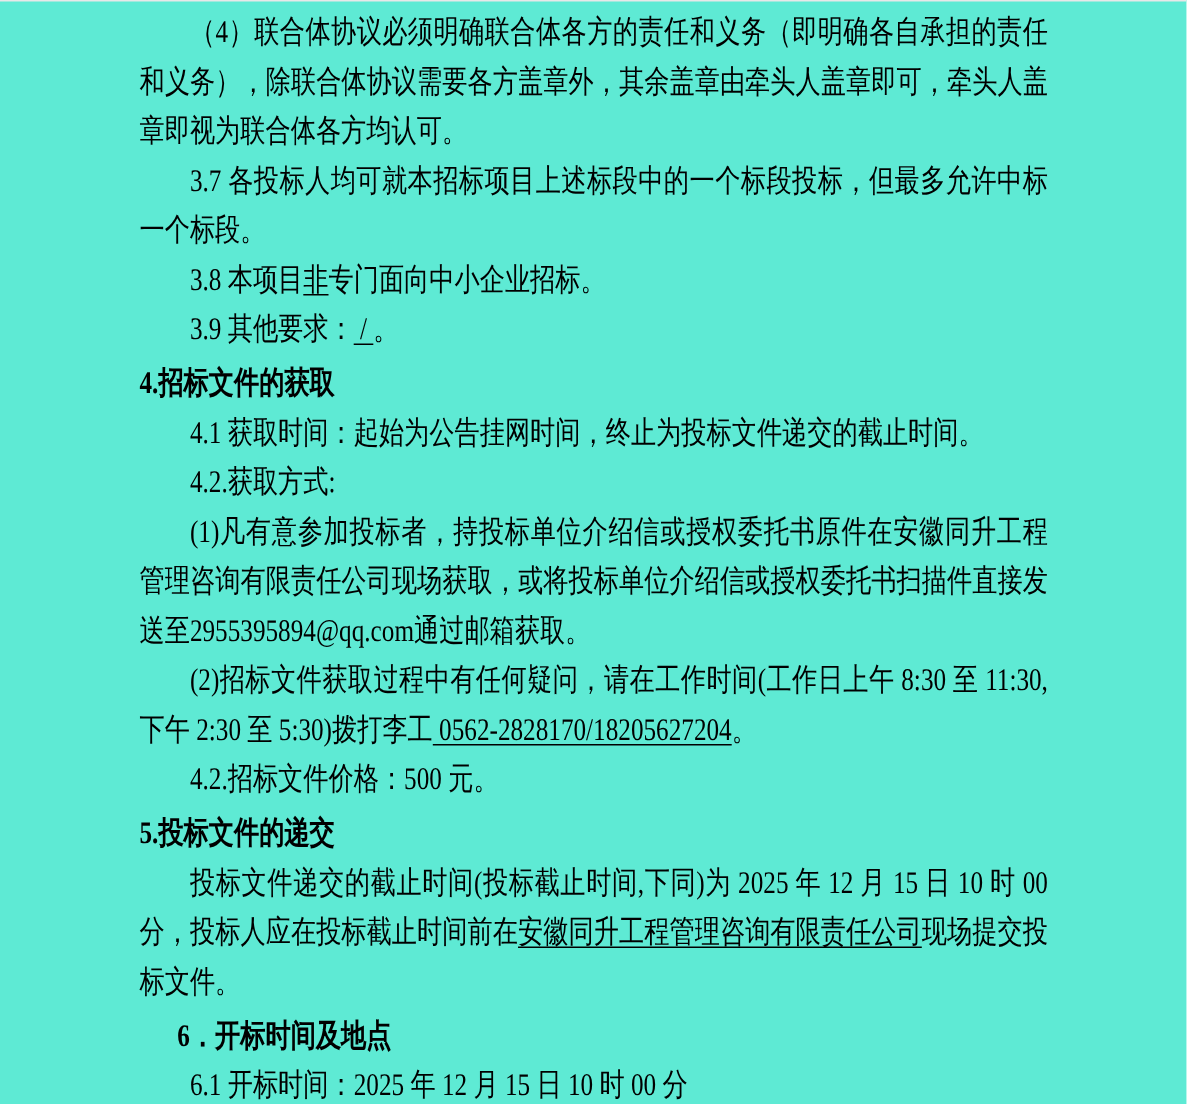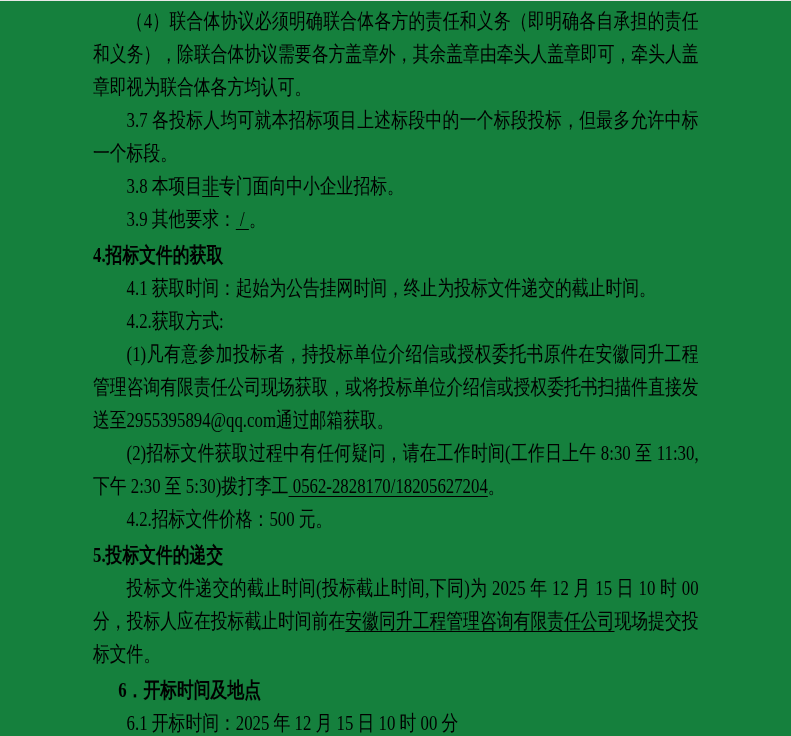--- a/index.html
+++ b/index.html
@@ -4,21 +4,21 @@
 <style>
   html, body {
     margin: 0;
     padding: 0;
     background: #ffffff;
   }
   .page {
     position: relative;
     width: 791px;
     height: 736px;
-    background: #15803d;
+    background: #5eead4;
     border-top: 1px solid #e8e8e8;
     box-sizing: border-box;
     overflow: hidden;
   }
   .doc {
     position: absolute;
     left: 93px;
     top: 4px;
     width: 757px;
     transform: scale(0.8, 1);

